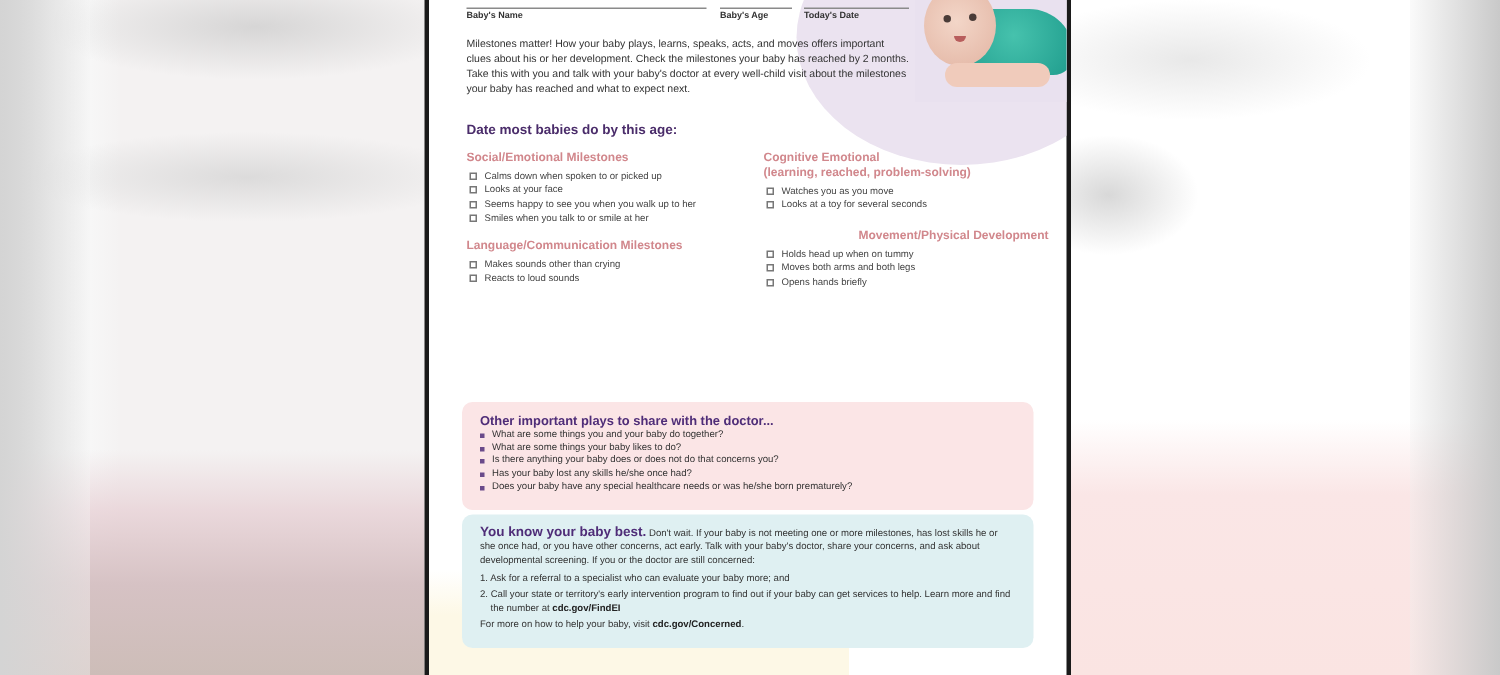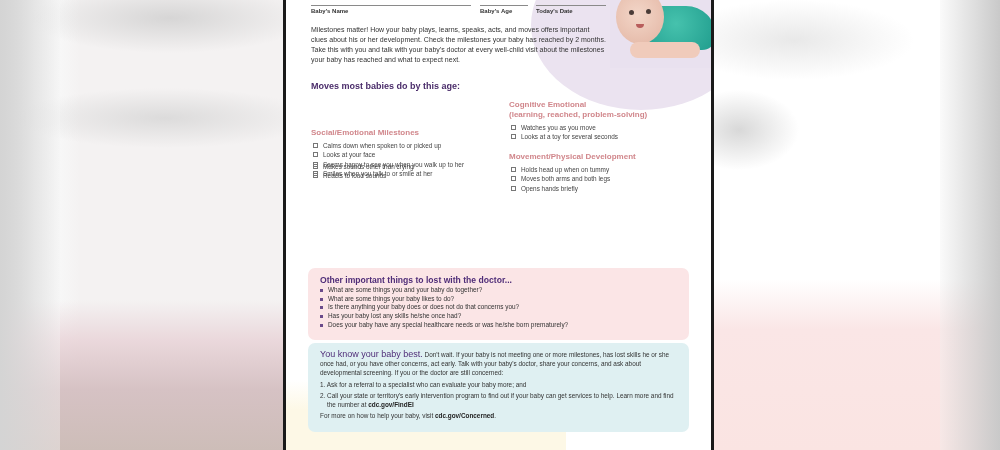--- a/index.html
+++ b/index.html
@@ -121,21 +121,21 @@
       display: flex; align-items: center;
     }
     .sq { display: inline-block; width: 3px; height: 3px; background: #6a4a8a; margin-right: 5px; }
 
     .box-blue {
       position: absolute; left: 22px; top: 343px; width: 381px; height: 89px;
       background: #dff0f2; border-radius: 7px;
       padding: 7px 12px 0 12px;
     }
     .blue-para { font-size: 6.4px; line-height: 9px; color: #333; }
-    .blue-title { font-size: 9px; font-weight: normal; color: #4f2d78; margin-top: 29px; }
+    .blue-title { font-size: 9px; font-weight: bold; color: #4f2d78; margin-top: 29px; }
     .num-list { list-style: none; margin-top: 3px; }
     .num-list li { font-size: 6.4px; line-height: 9px; color: #333; margin-bottom: 2px; padding-left: 7px; text-indent: -7px; }
     .bold { font-weight: bold; color: #222; }
     .footer-line { font-size: 6.4px; line-height: 9px; color: #333; margin-top: 1px; }
   </style>
 </head>
 <body>
 
 <div class="backdrop"></div>
 <div class="bg-left"></div>
@@ -162,23 +162,23 @@
 
     <div class="field-line" style="left:25px;width:160px;"></div>
     <div class="field-label" style="left:25px;">Baby's Name</div>
     <div class="field-line" style="left:194px;width:48px;"></div>
     <div class="field-label" style="left:194px;">Baby's Age</div>
     <div class="field-line" style="left:250px;width:70px;"></div>
     <div class="field-label" style="left:250px;">Today's Date</div>
 
     <p class="intro">Milestones matter! How your baby plays, learns, speaks, acts, and moves offers important clues about his or her development. Check the milestones your baby has reached by 2 months. Take this with you and talk with your baby's doctor at every well-child visit about the milestones your baby has reached and what to expect next.</p>
 
-    <div class="age-title">Moves most babies do by this age:</div>
-
-    <div class="col" style="left:25px;top:100px;width:200px;margin-top:28px;">
+    <div class="age-title">Date most babies do by this age:</div>
+
+    <div class="col" style="left:25px;top:100px;width:200px;">
       <div class="sec-head">Social/Emotional Milestones</div>
       <ul class="check-list">
         <li>
             <span class="chk"></span>
             <span>Calms down when spoken to or picked up</span>
           </li>
         <li>
             <span class="chk"></span>
             <span>Looks at your face</span>
           </li>
@@ -187,20 +187,21 @@
             <span>Seems happy to see you when you walk up to her</span>
           </li>
         <li>
             <span class="chk"></span>
             <span>Smiles when you talk to or smile at her</span>
           </li>
       </ul>
     </div>
 
     <div class="col" style="left:25px;top:159px;width:200px;">
+      <div class="sec-head">Language/Communication Milestones</div>
       <ul class="check-list">
         <li>
             <span class="chk"></span>
             <span>Makes sounds other than crying</span>
           </li>
         <li>
             <span class="chk"></span>
             <span>Reacts to loud sounds</span>
           </li>
       </ul>
@@ -214,40 +215,40 @@
             <span class="chk"></span>
             <span>Watches you as you move</span>
           </li>
         <li>
             <span class="chk"></span>
             <span>Looks at a toy for several seconds</span>
           </li>
       </ul>
     </div>
 
-    <div class="col" style="left:223px;top:152px;width:190px;">
+    <div class="col" style="left:223px;top:152px;width:190px;text-align:right;">
       <div class="sec-head">Movement/Physical Development</div>
       <ul class="check-list">
         <li>
             <span class="chk"></span>
             <span>Holds head up when on tummy</span>
           </li>
         <li>
             <span class="chk"></span>
             <span>Moves both arms and both legs</span>
           </li>
         <li>
             <span class="chk"></span>
             <span>Opens hands briefly</span>
           </li>
       </ul>
     </div>
 
     <div class="box-pink">
-      <div class="box-title">Other important things to lost with the doctor...</div>
+      <div class="box-title">Other important plays to share with the doctor...</div>
       <ul class="bullet-list">
         <li>
             <span class="sq"></span>
             <span>What are some things you and your baby do together?</span>
           </li>
         <li>
             <span class="sq"></span>
             <span>What are some things your baby likes to do?</span>
           </li>
         <li>

